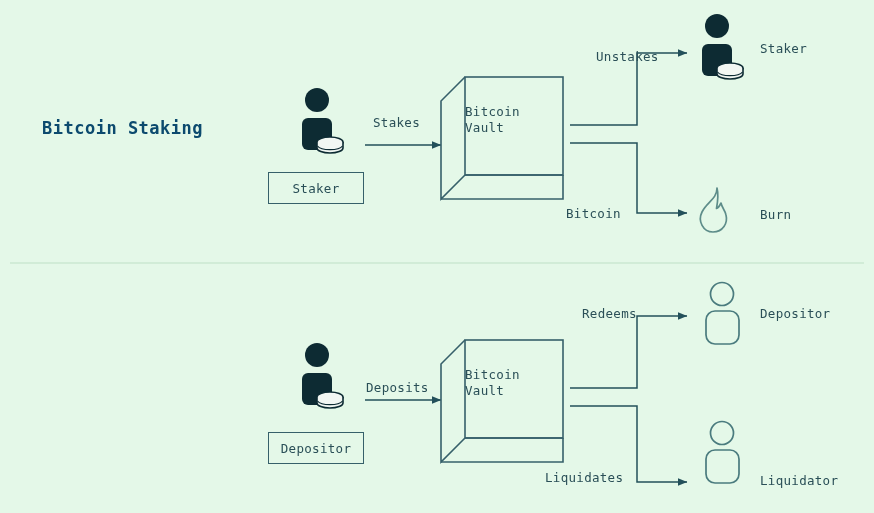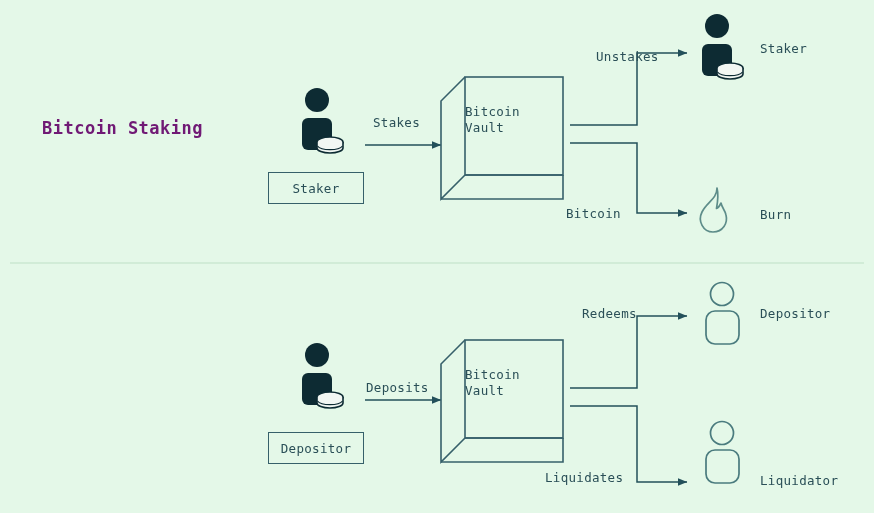--- a/index.html
+++ b/index.html
@@ -24,21 +24,21 @@
     left: 0;
     top: 0;
     width: 874px;
     height: 513px;
   }
   .section-title {
     position: absolute;
     font-size: 17px;
     font-weight: bold;
     letter-spacing: 0.5px;
-    color: #701a75;
+    color: #0c4a6e;
     white-space: nowrap;
   }
   #title-staking { left: 42px; top: 118px; }
   #title-lending { left: 20px; top: 371px; }
 
   .flow-label {
     position: absolute;
     font-size: 12.5px;
     color: #2a4f57;
     white-space: nowrap;

